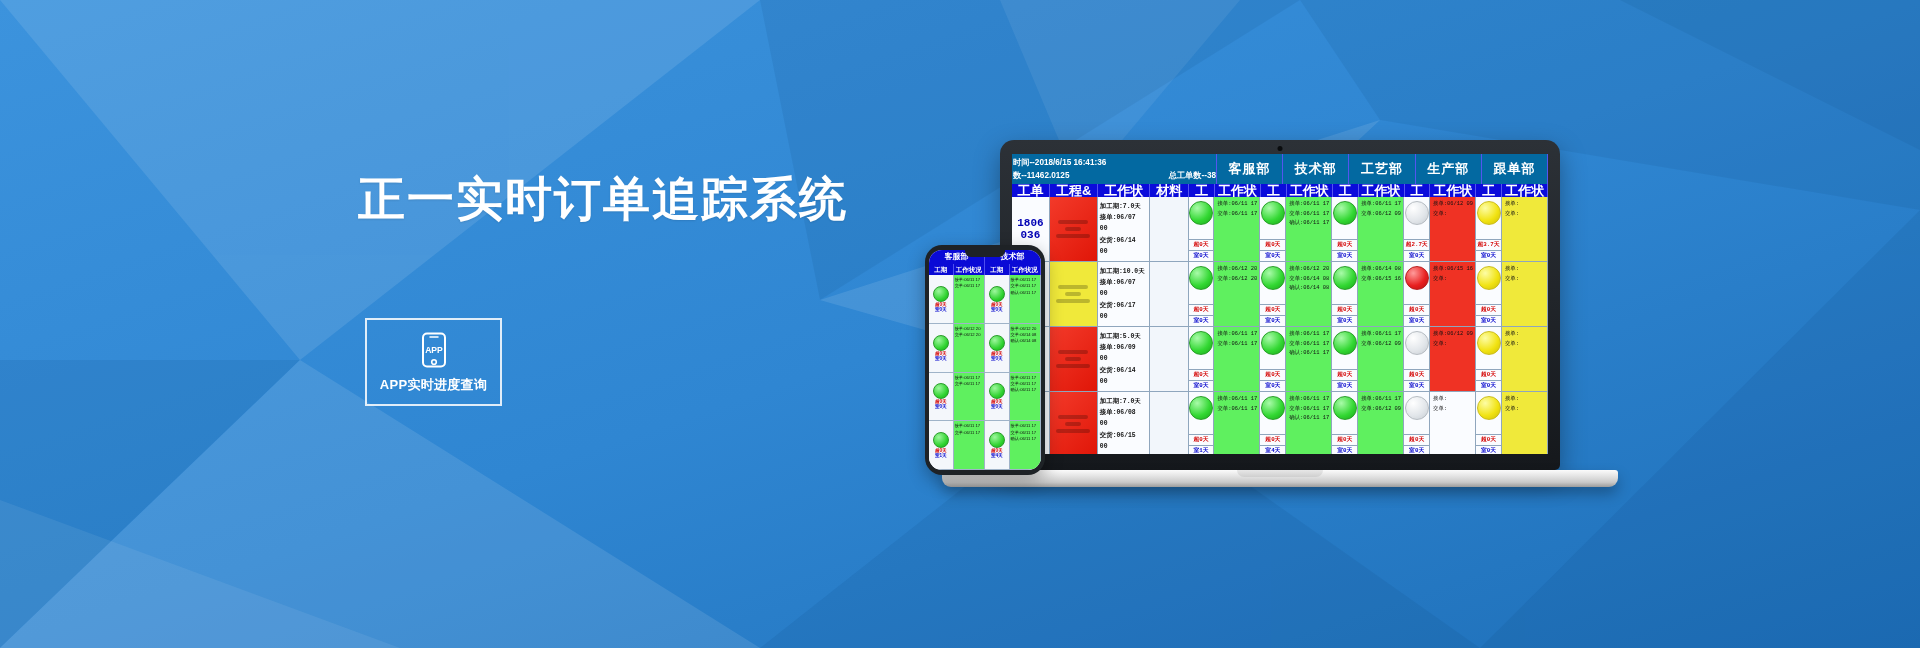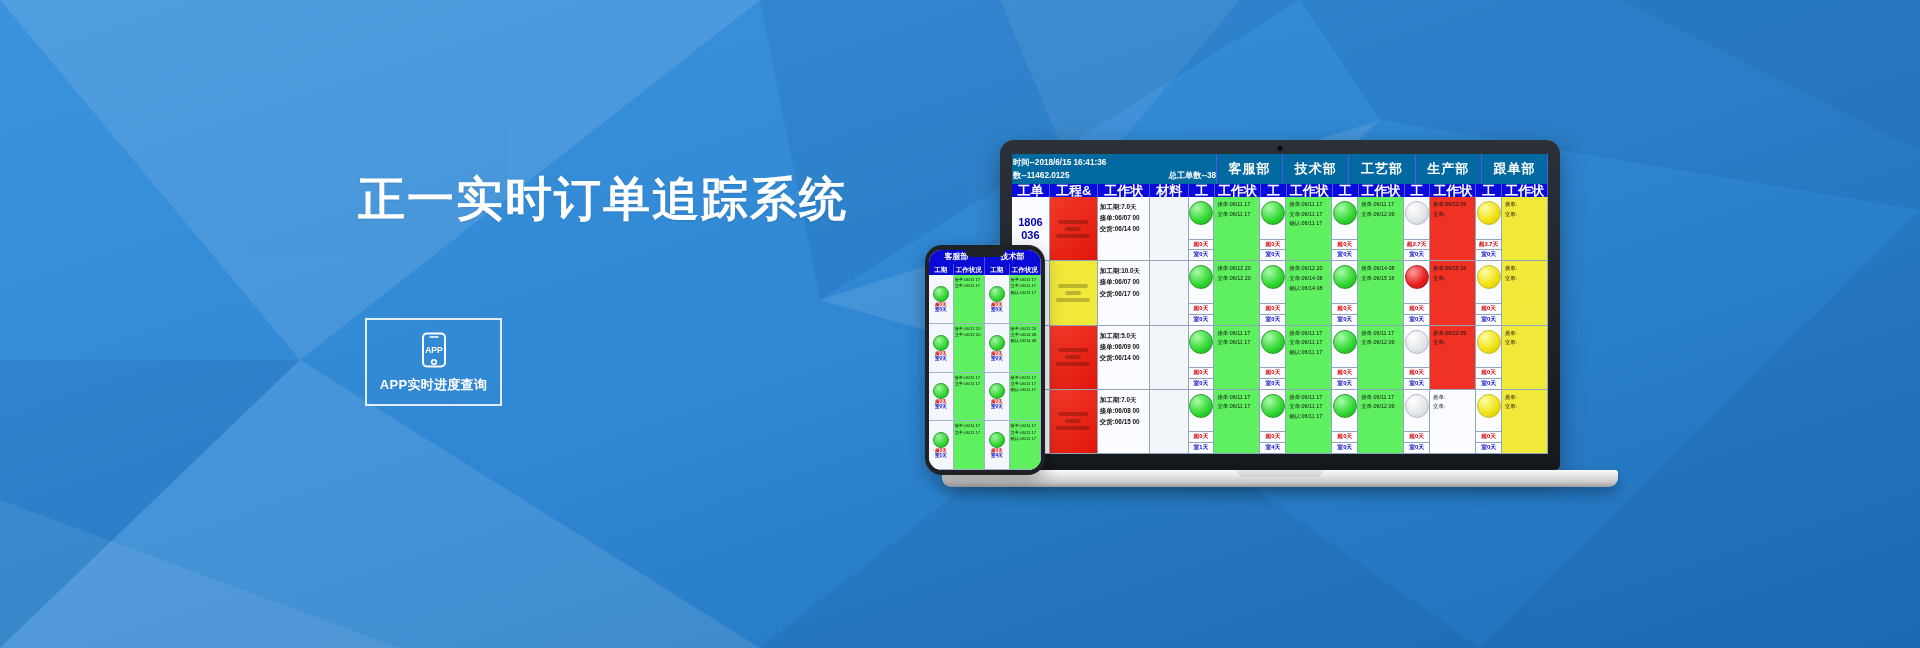--- a/index.html
+++ b/index.html
@@ -150,21 +150,21 @@
     text-align:center; line-height:13px;
     border-right:1px solid #5555ef; overflow:hidden;
   }
   .c-wo   { width:44px; }
   .c-prj  { width:56px; }
   .c-cyc  { width:60px; }
   .c-mat  { width:45px; }
   .c-dur  { width:30px; }
   .c-sta  { width:53px; }
 
-  .body { flex:1; display:flex; flex-direction:column; }
+  .body { flex:1; display:flex; flex-direction:column;font-family:Liberation Mono, monospace; }
   .trow { flex:1; display:flex; border-bottom:1px solid #8fa6bd; }
   .cell { border-right:1px solid #8fa6bd; overflow:hidden; position:relative; }
   .cell.wo {
     width:44px; background:#fafcff; color:#0000b4; font-weight:bold;
     font-size:11px; display:flex; flex-direction:column;
     align-items:center; justify-content:center; line-height:1.12;
   }
   .cell.prj { width:56px; display:flex; flex-direction:column;
               align-items:center; justify-content:center; gap:3px; }
   .blur { height:4px; border-radius:2px; background:rgba(0,0,0,.22); }

